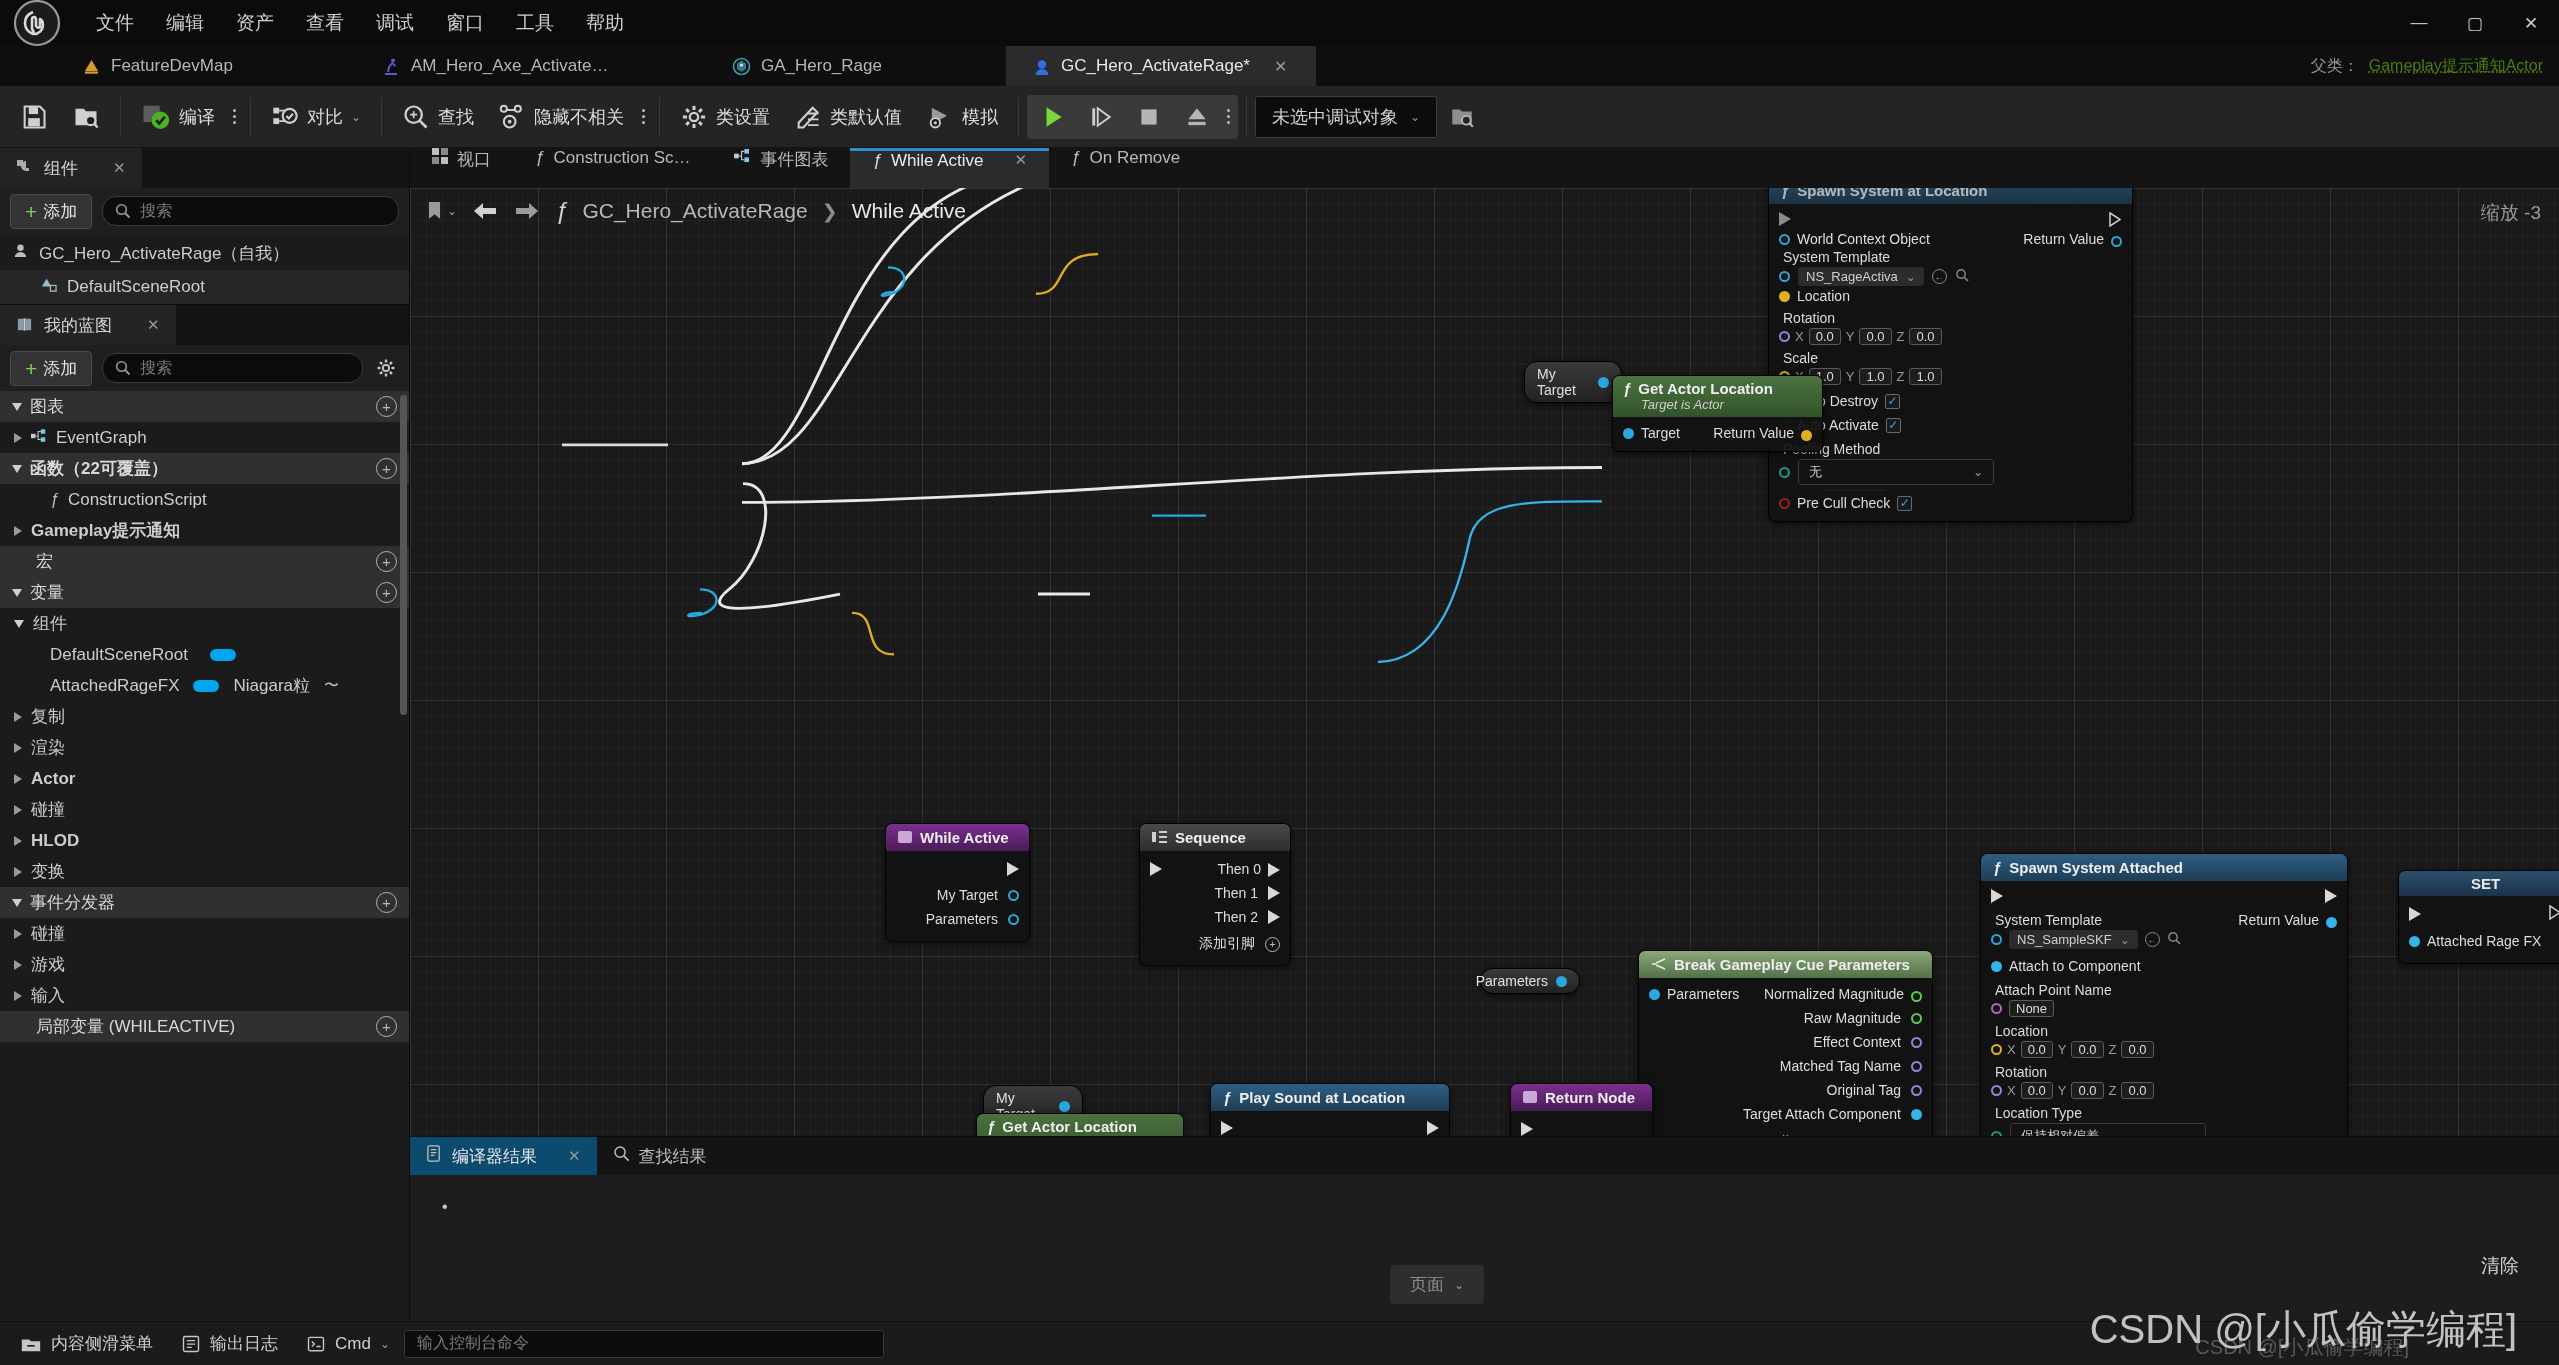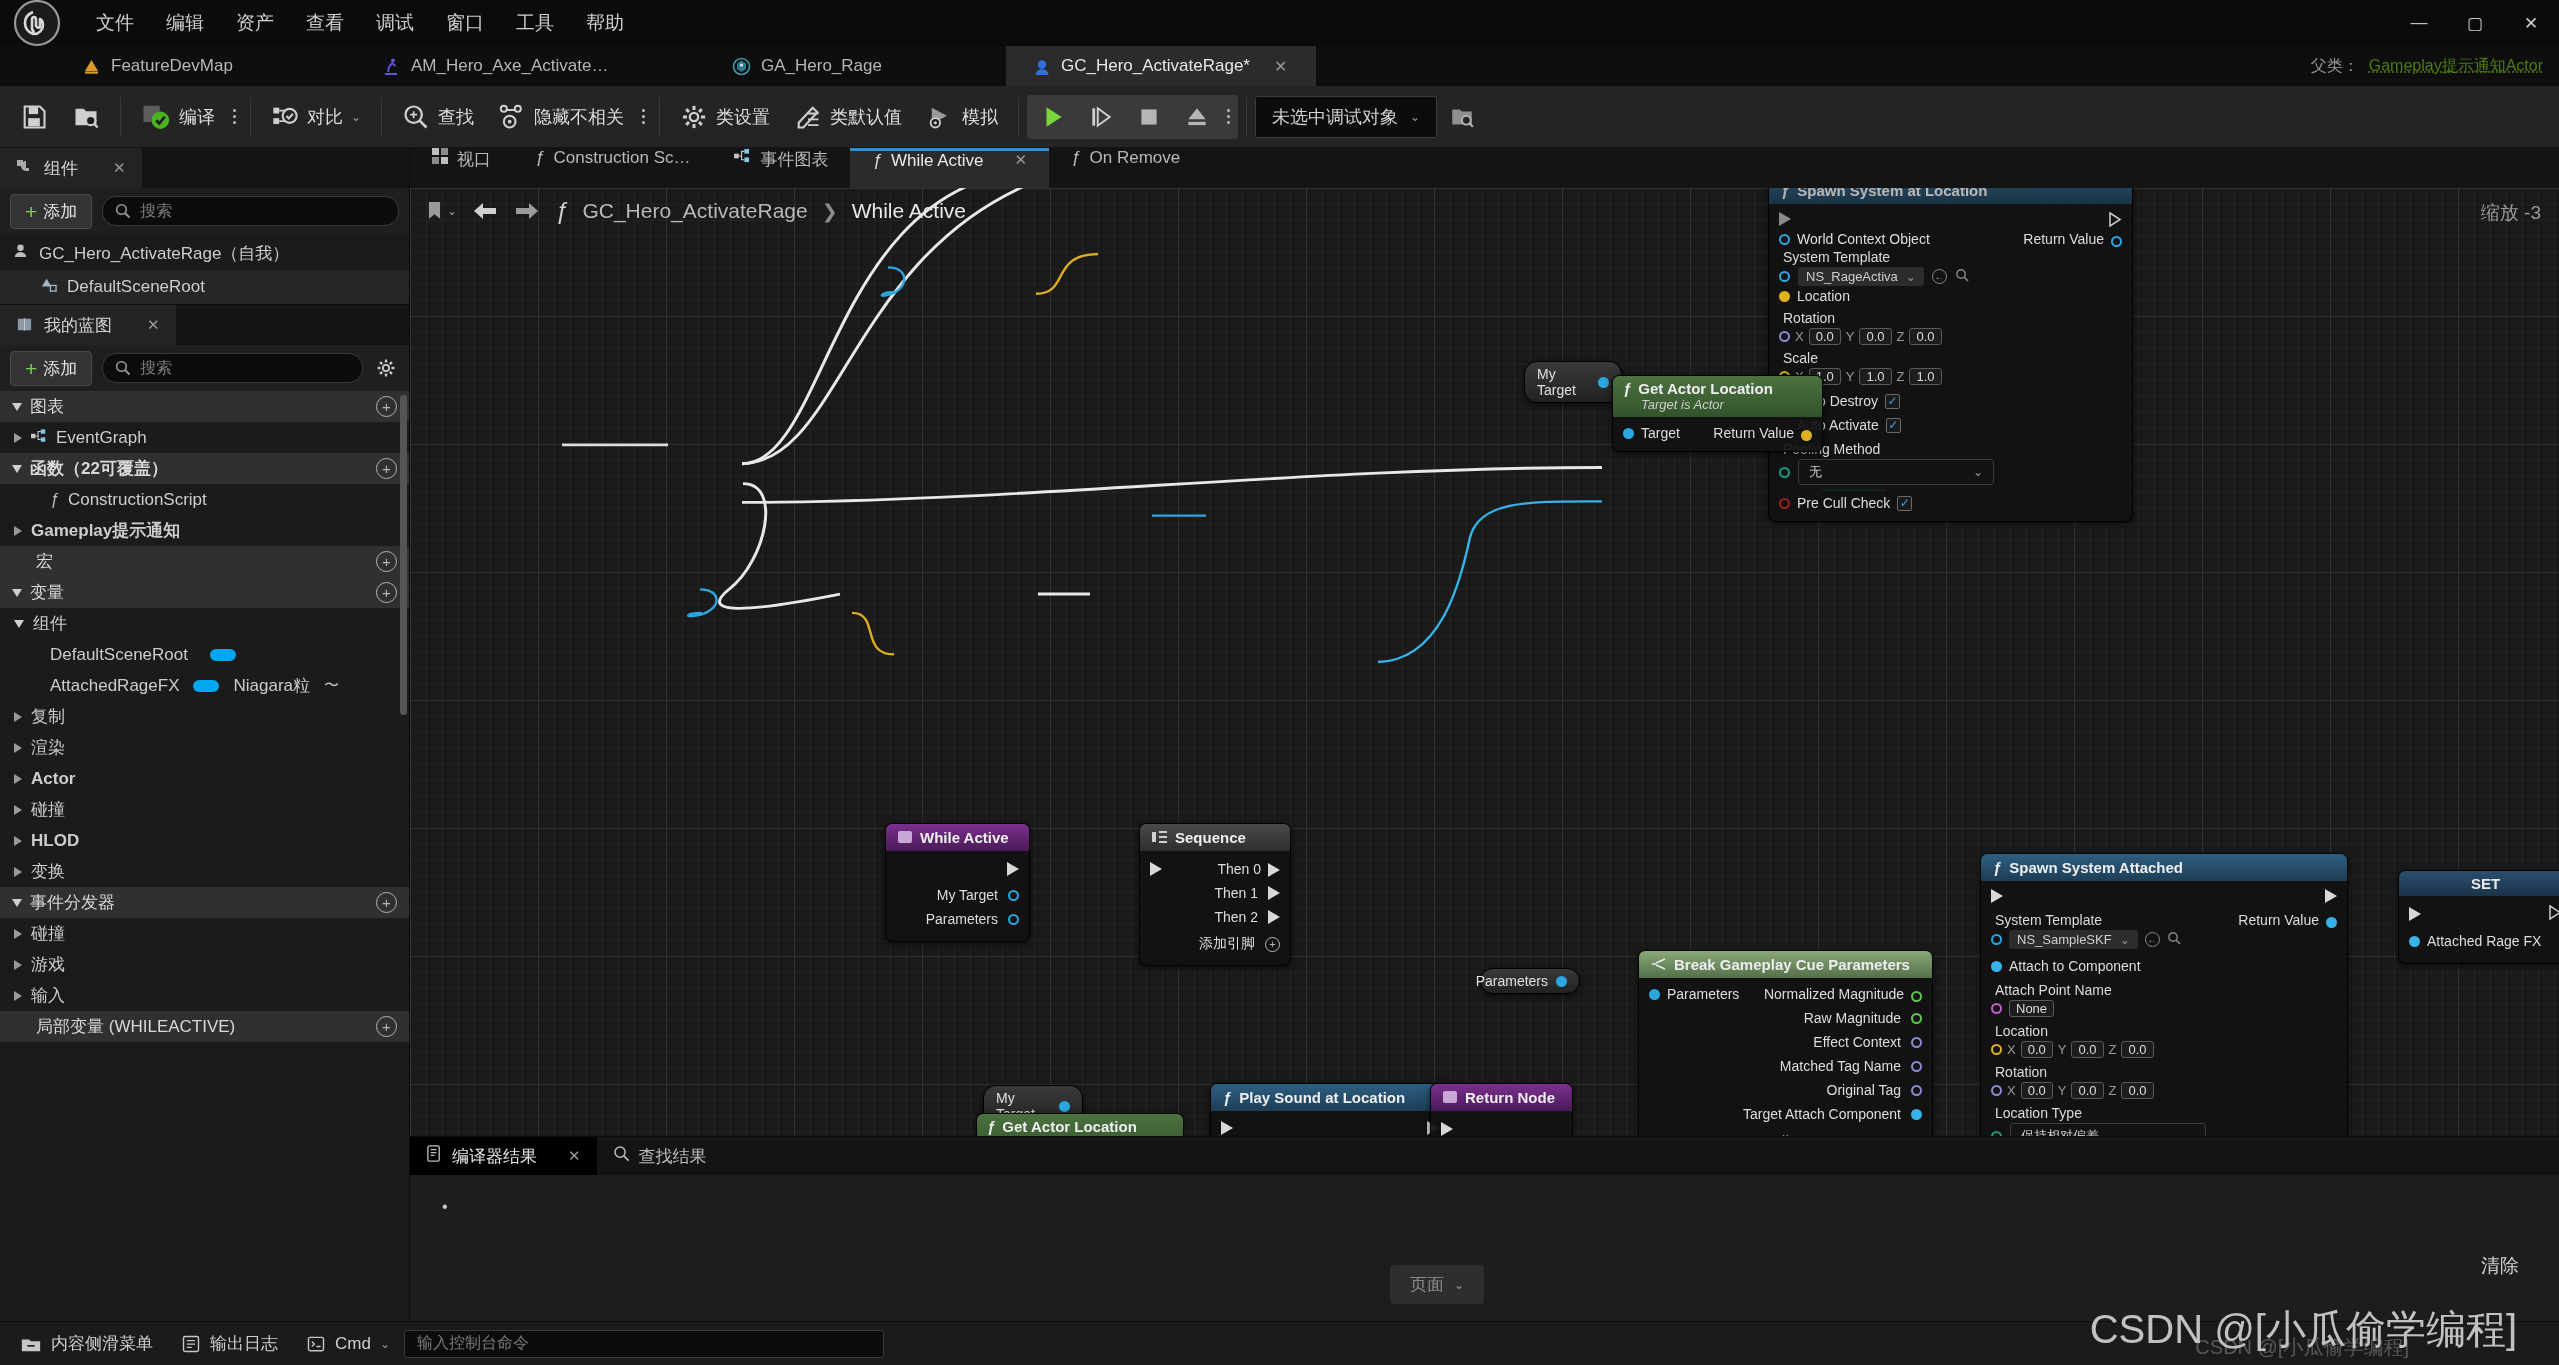--- a/index.html
+++ b/index.html
@@ -142,21 +142,21 @@
   .sethdr{ background:linear-gradient(180deg,#2b4f6e,#1b3349); text-align:center; color:#eaeaea; font-weight:bold;
      font-size:15px; padding:4px 0;}
 
   svg.wires{ position:absolute; inset:0; width:100%; height:100%; pointer-events:none; z-index:1;}
   .node,.pinnode,.setnode{ z-index:3;}
 
   
   .bottompanel{ height:185px; background:#1d1d1d; border-top:1px solid #0d0d0d; display:flex; flex-direction:column;}
   .cr-tabs{ height:38px; background:#141414; display:flex; align-items:stretch;}
   .cr-tab{ display:flex; align-items:center; gap:9px; padding:0 16px; font-size:17px; color:#bdbdbd;}
-  .cr-tab.active{ background:#000000; color:#e6e6e6;}
+  .cr-tab.active{ background:#0c4a6e; color:#e6e6e6;}
   .cr-tab .x{ margin-left:22px; font-size:15px; color:#9a9a9a;}
   .cr-body{ flex:1; position:relative; padding:24px 30px; }
   .cr-line{ font-family:"Liberation Mono", monospace; font-size:17px; color:#d6d6d6; display:flex; gap:14px;}
   .cr-line .bullet{ color:#c9c9c9; font-size:16px;}
   .pagebtn{ position:absolute; left:980px; top:90px; background:#2e2e2e; border-radius:4px; color:#8c8c8c;
      font-size:17px; padding:8px 20px; display:flex; align-items:center; gap:10px;}
   .clearbtn{ position:absolute; right:40px; top:78px; color:#d2d2d2; font-size:19px;}
 
   
   .statusbar{ height:44px; background:#1b1b1b; display:flex; align-items:center; gap:0; border-top:1px solid #0d0d0d;
@@ -957,21 +957,21 @@
           </div>
           <div class="nbody" style="padding:7px 0 4px 0">
             <div class="prow">
               <span class="exec"></span>
               <span class="exec"></span>
             </div>
 
           </div>
         </div>
 
-        <div class="node" style="left:1020px; top:895px; width:143px;">
+        <div class="node" style="left:1100px; top:895px; width:143px;">
           <div class="nhdr evt">
             <span><svg width="14" height="12" viewBox="0 0 14 12">
                   <rect x="0" y="0" width="14" height="12" rx="2" fill="#c9a8d8"></rect>
                 </svg></span>
             <span>Return Node</span>
           </div>
           <div class="nbody" style="padding:8px 0 10px 0">
             <div class="prow">
               <span class="exec"></span>
             </div>

